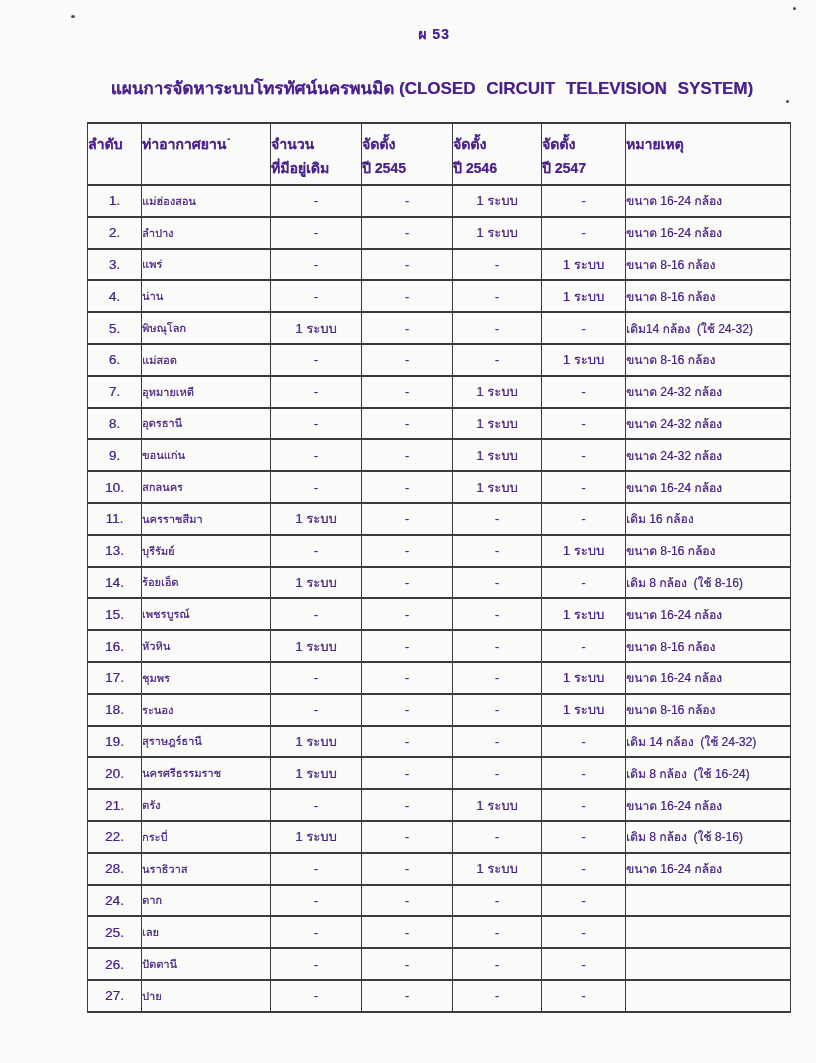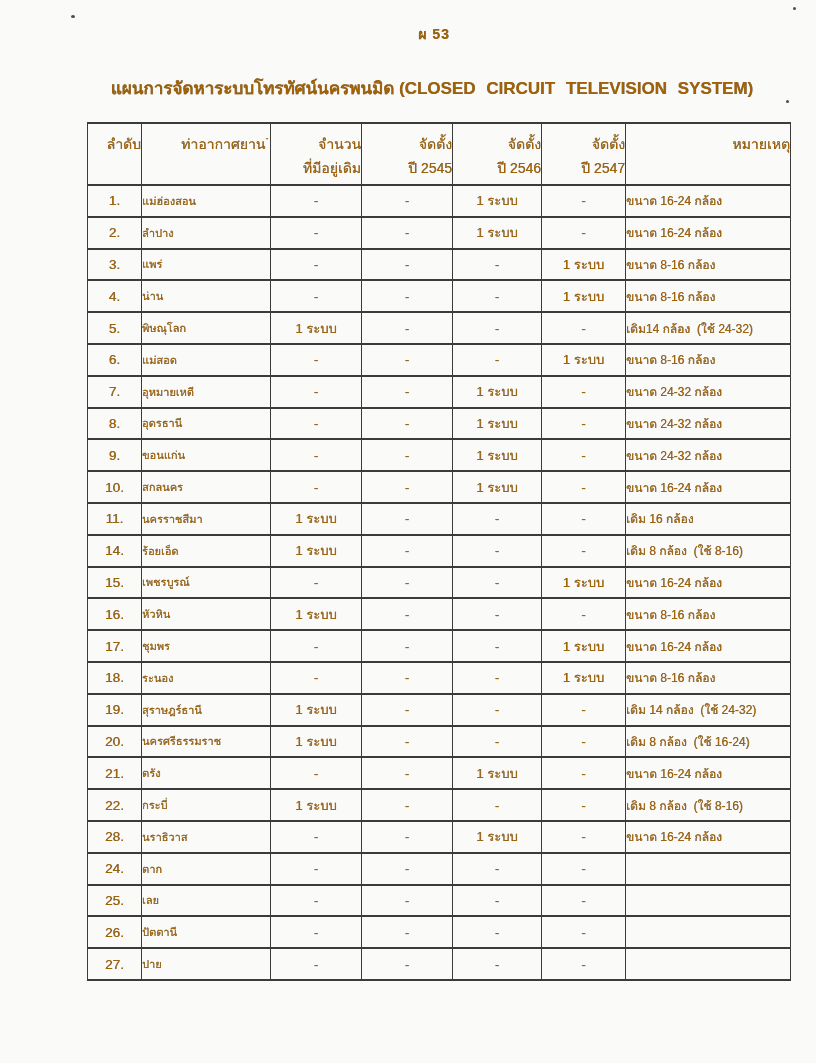--- a/index.html
+++ b/index.html
@@ -1,21 +1,21 @@
 <!DOCTYPE html>
 <html><head>
 <meta charset="utf-8">
 <style>
   html,body { margin:0; padding:0; background:#e8e8e6; }
   .page {
     position:relative;
     width:816px; height:1063px;
     margin:0 auto;
     background:#fafaf8;
-    color:#a16207;
+    color:#4c1d95;
     font-family:"Liberation Sans","DejaVu Sans",sans-serif;
     overflow:hidden;
     text-shadow:0.35px 0 0 rgba(25,25,25,0.55);
   }
   .page-num {
     position:absolute; top:23px; left:0; width:816px;
     text-align:center; transform:translateX(26px);
     font-size:14px; font-weight:bold; letter-spacing:1px;
   }
   .doc-title {
@@ -30,21 +30,21 @@
     width:703px;
     border-collapse:collapse; table-layout:fixed;
   }
   table.cctv th, table.cctv td {
     border:solid #3b3b3b;
     border-width:2px 1.4px;
     padding:0;
     overflow:hidden;
   }
   thead tr { height:62px; }
-  th { font-weight:normal; font-size:14px; vertical-align:top; text-align:right; }
+  th { font-weight:bold; font-size:14px; vertical-align:top; text-align:left; }
   th .l1 { margin-top:8px; line-height:24px; }
   th .l2 { line-height:25px; }
   tbody tr { height:31.8px; }
   tbody td {
     font-size:13px; text-align:center;
     white-space:pre; vertical-align:middle;
   }
   td.c-idx { font-size:13.5px; }
   td.c-air { text-align:left; padding-left:13px; font-size:11px; }
   td.c-rem { text-align:left; padding-left:8px; font-size:12px; }
@@ -205,20 +205,29 @@
         <tr>
           <td class="c-idx">11.</td>
           <td class="c-air">นครราชสีมา</td>
           <td class="c-mid">1 ระบบ</td>
           <td class="c-mid">-</td>
           <td class="c-mid">-</td>
           <td class="c-mid">-</td>
           <td class="c-rem">เดิม 16 กล้อง</td>
         </tr>
         <tr>
+          <td class="c-idx">13.</td>
+          <td class="c-air">บุรีรัมย์</td>
+          <td class="c-mid">-</td>
+          <td class="c-mid">-</td>
+          <td class="c-mid">-</td>
+          <td class="c-mid">1 ระบบ</td>
+          <td class="c-rem">ขนาด 8-16 กล้อง</td>
+        </tr>
+        <tr>
           <td class="c-idx">14.</td>
           <td class="c-air">ร้อยเอ็ด</td>
           <td class="c-mid">1 ระบบ</td>
           <td class="c-mid">-</td>
           <td class="c-mid">-</td>
           <td class="c-mid">-</td>
           <td class="c-rem">เดิม 8 กล้อง  (ใช้ 8-16)</td>
         </tr>
         <tr>
           <td class="c-idx">15.</td>

